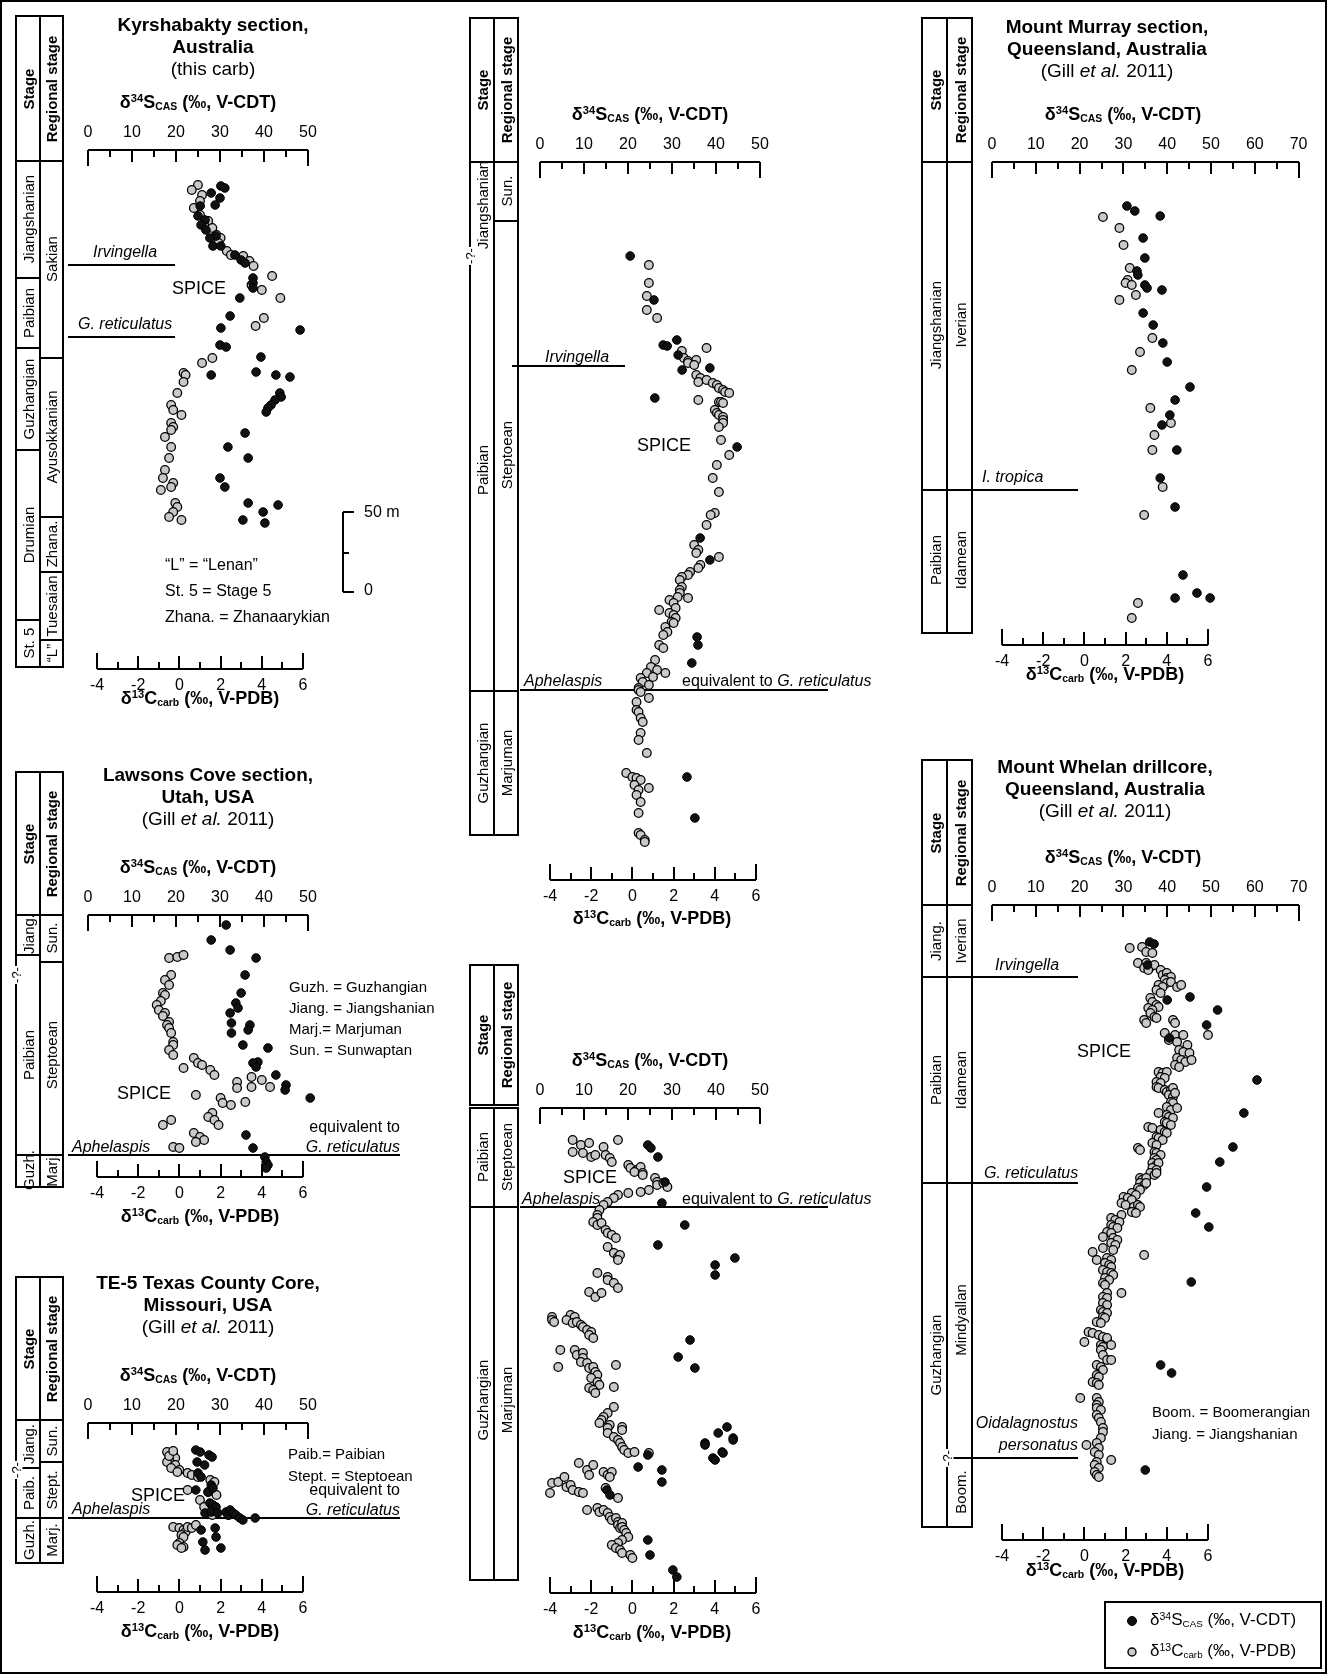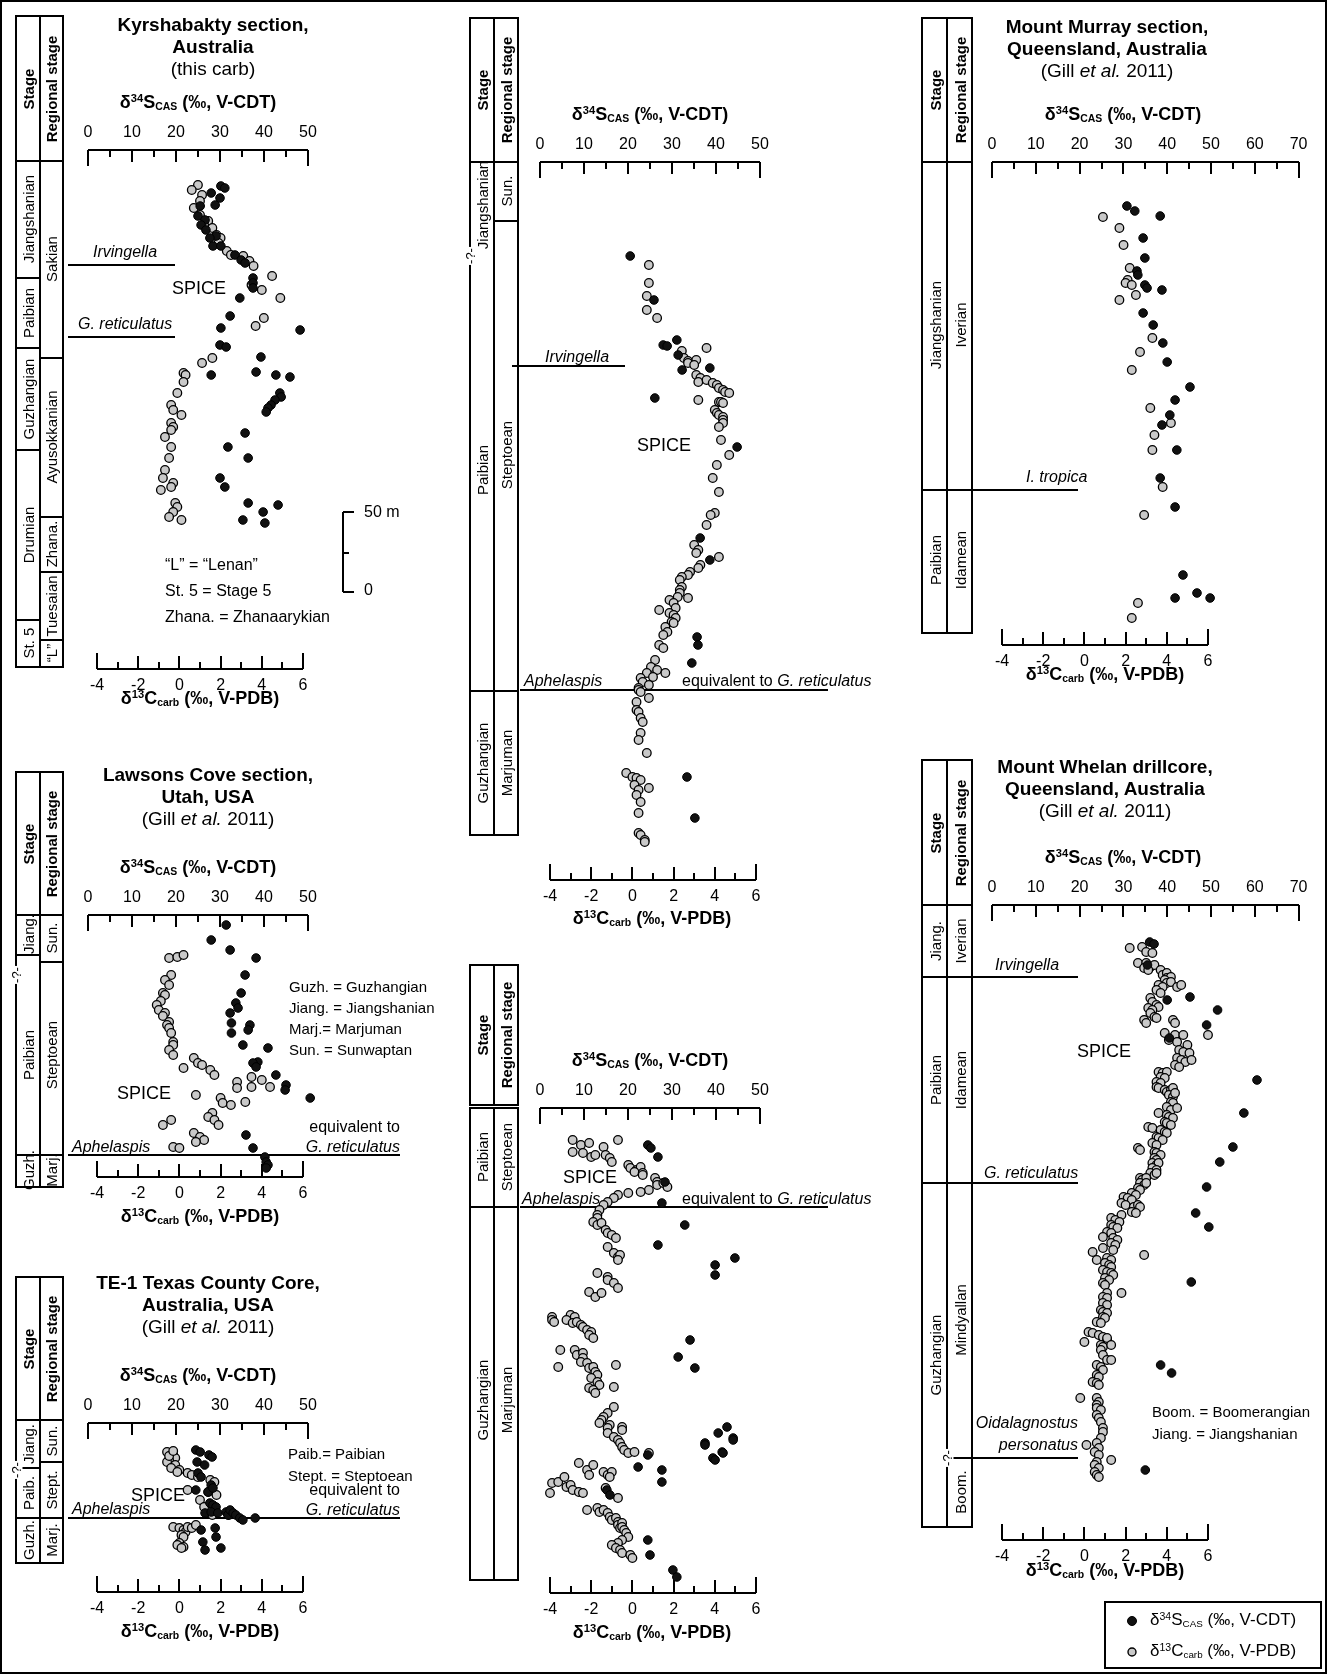--- a/index.html
+++ b/index.html
@@ -1248,21 +1248,21 @@
     <div class="tick" style="left: 1103.6px; top: 652px;">2</div>
     <div class="tick" style="left: 1144.8px; top: 652px;">4</div>
     <div class="tick" style="left: 1186px; top: 652px;">6</div>
     <div class="axlab" style="left: 985px; top: 664px; width: 240px; text-align: center;"><span>δ</span><sup>13</sup><span>C</span><sub>carb</sub><span> (‰, V-PDB)</span></div>
     <div class="vrot hdr" style="left: 934.5px; top: 90px;">Stage</div>
     <div class="vrot" style="left: 934.5px; top: 325px;">Jiangshanian</div>
     <div class="vrot" style="left: 934.5px; top: 560px;">Paibian</div>
     <div class="vrot hdr" style="left: 959.5px; top: 90px;">Regional stage</div>
     <div class="vrot" style="left: 959.5px; top: 325px;">Iverian</div>
     <div class="vrot" style="left: 959.5px; top: 560px;">Idamean</div>
-    <div class="ann" style="top: 468px; font-size: 16px; left: 982px;"><span style="font-style: italic; margin-left: 44px;">I. tropica</span></div>
+    <div class="ann" style="top: 468px; font-size: 16px; left: 982px;"><span style="font-style: italic;">I. tropica</span></div>
     <div class="title" style="left: 33px; top: 764px; width: 350px;">
       <div class="bld"><span>Lawsons Cove section,</span></div>
       <div class="bld"><span>Utah, USA</span></div>
       <div><span>(Gill </span><span style="font-style: italic;">et al.</span><span> 2011)</span></div>
     </div>
     <div class="tick" style="left: 66px; top: 888px;">0</div>
     <div class="tick" style="left: 110px; top: 888px;">10</div>
     <div class="tick" style="left: 154px; top: 888px;">20</div>
     <div class="tick" style="left: 198px; top: 888px;">30</div>
     <div class="tick" style="left: 242px; top: 888px;">40</div>
@@ -1309,22 +1309,22 @@
     <div class="vrot hdr" style="left: 482px; top: 1035px;">Stage</div>
     <div class="vrot" style="left: 482px; top: 1157px;">Paibian</div>
     <div class="vrot" style="left: 482px; top: 1400px;">Guzhangian</div>
     <div class="vrot hdr" style="left: 506px; top: 1035px;">Regional stage</div>
     <div class="vrot" style="left: 506px; top: 1157px;">Steptoean</div>
     <div class="vrot" style="left: 506px; top: 1400px;">Marjuman</div>
     <div class="ann" style="top: 1167px; font-size: 18px; left: 563px;"><span>SPICE</span></div>
     <div class="ann" style="top: 1190px; font-size: 16px; left: 522px;"><span style="font-style: italic;">Aphelaspis</span></div>
     <div class="ann" style="top: 1190px; font-size: 16px; left: 682px;"><span>equivalent to </span><span style="font-style: italic;">G. reticulatus</span></div>
     <div class="title" style="left: 33px; top: 1272px; width: 350px;">
-      <div class="bld"><span>TE-1 Texas County Core,</span></div>
-      <div class="bld"><span>Australia, USA</span></div>
+      <div class="bld"><span>TE-5 Texas County Core,</span></div>
+      <div class="bld"><span>Missouri, USA</span></div>
       <div><span>(Gill </span><span style="font-style: italic;">et al.</span><span> 2011)</span></div>
     </div>
     <div class="tick" style="left: 66px; top: 1396px;">0</div>
     <div class="tick" style="left: 110px; top: 1396px;">10</div>
     <div class="tick" style="left: 154px; top: 1396px;">20</div>
     <div class="tick" style="left: 198px; top: 1396px;">30</div>
     <div class="tick" style="left: 242px; top: 1396px;">40</div>
     <div class="tick" style="left: 286px; top: 1396px;">50</div>
     <div class="axlab" style="left: 88px; top: 1365px; width: 220px; text-align: center;"><span>δ</span><sup>34</sup><span>S</span><sub>CAS</sub><span> (‰, V-CDT)</span></div>
     <div class="tick" style="left: 75px; top: 1599px;">-4</div>

